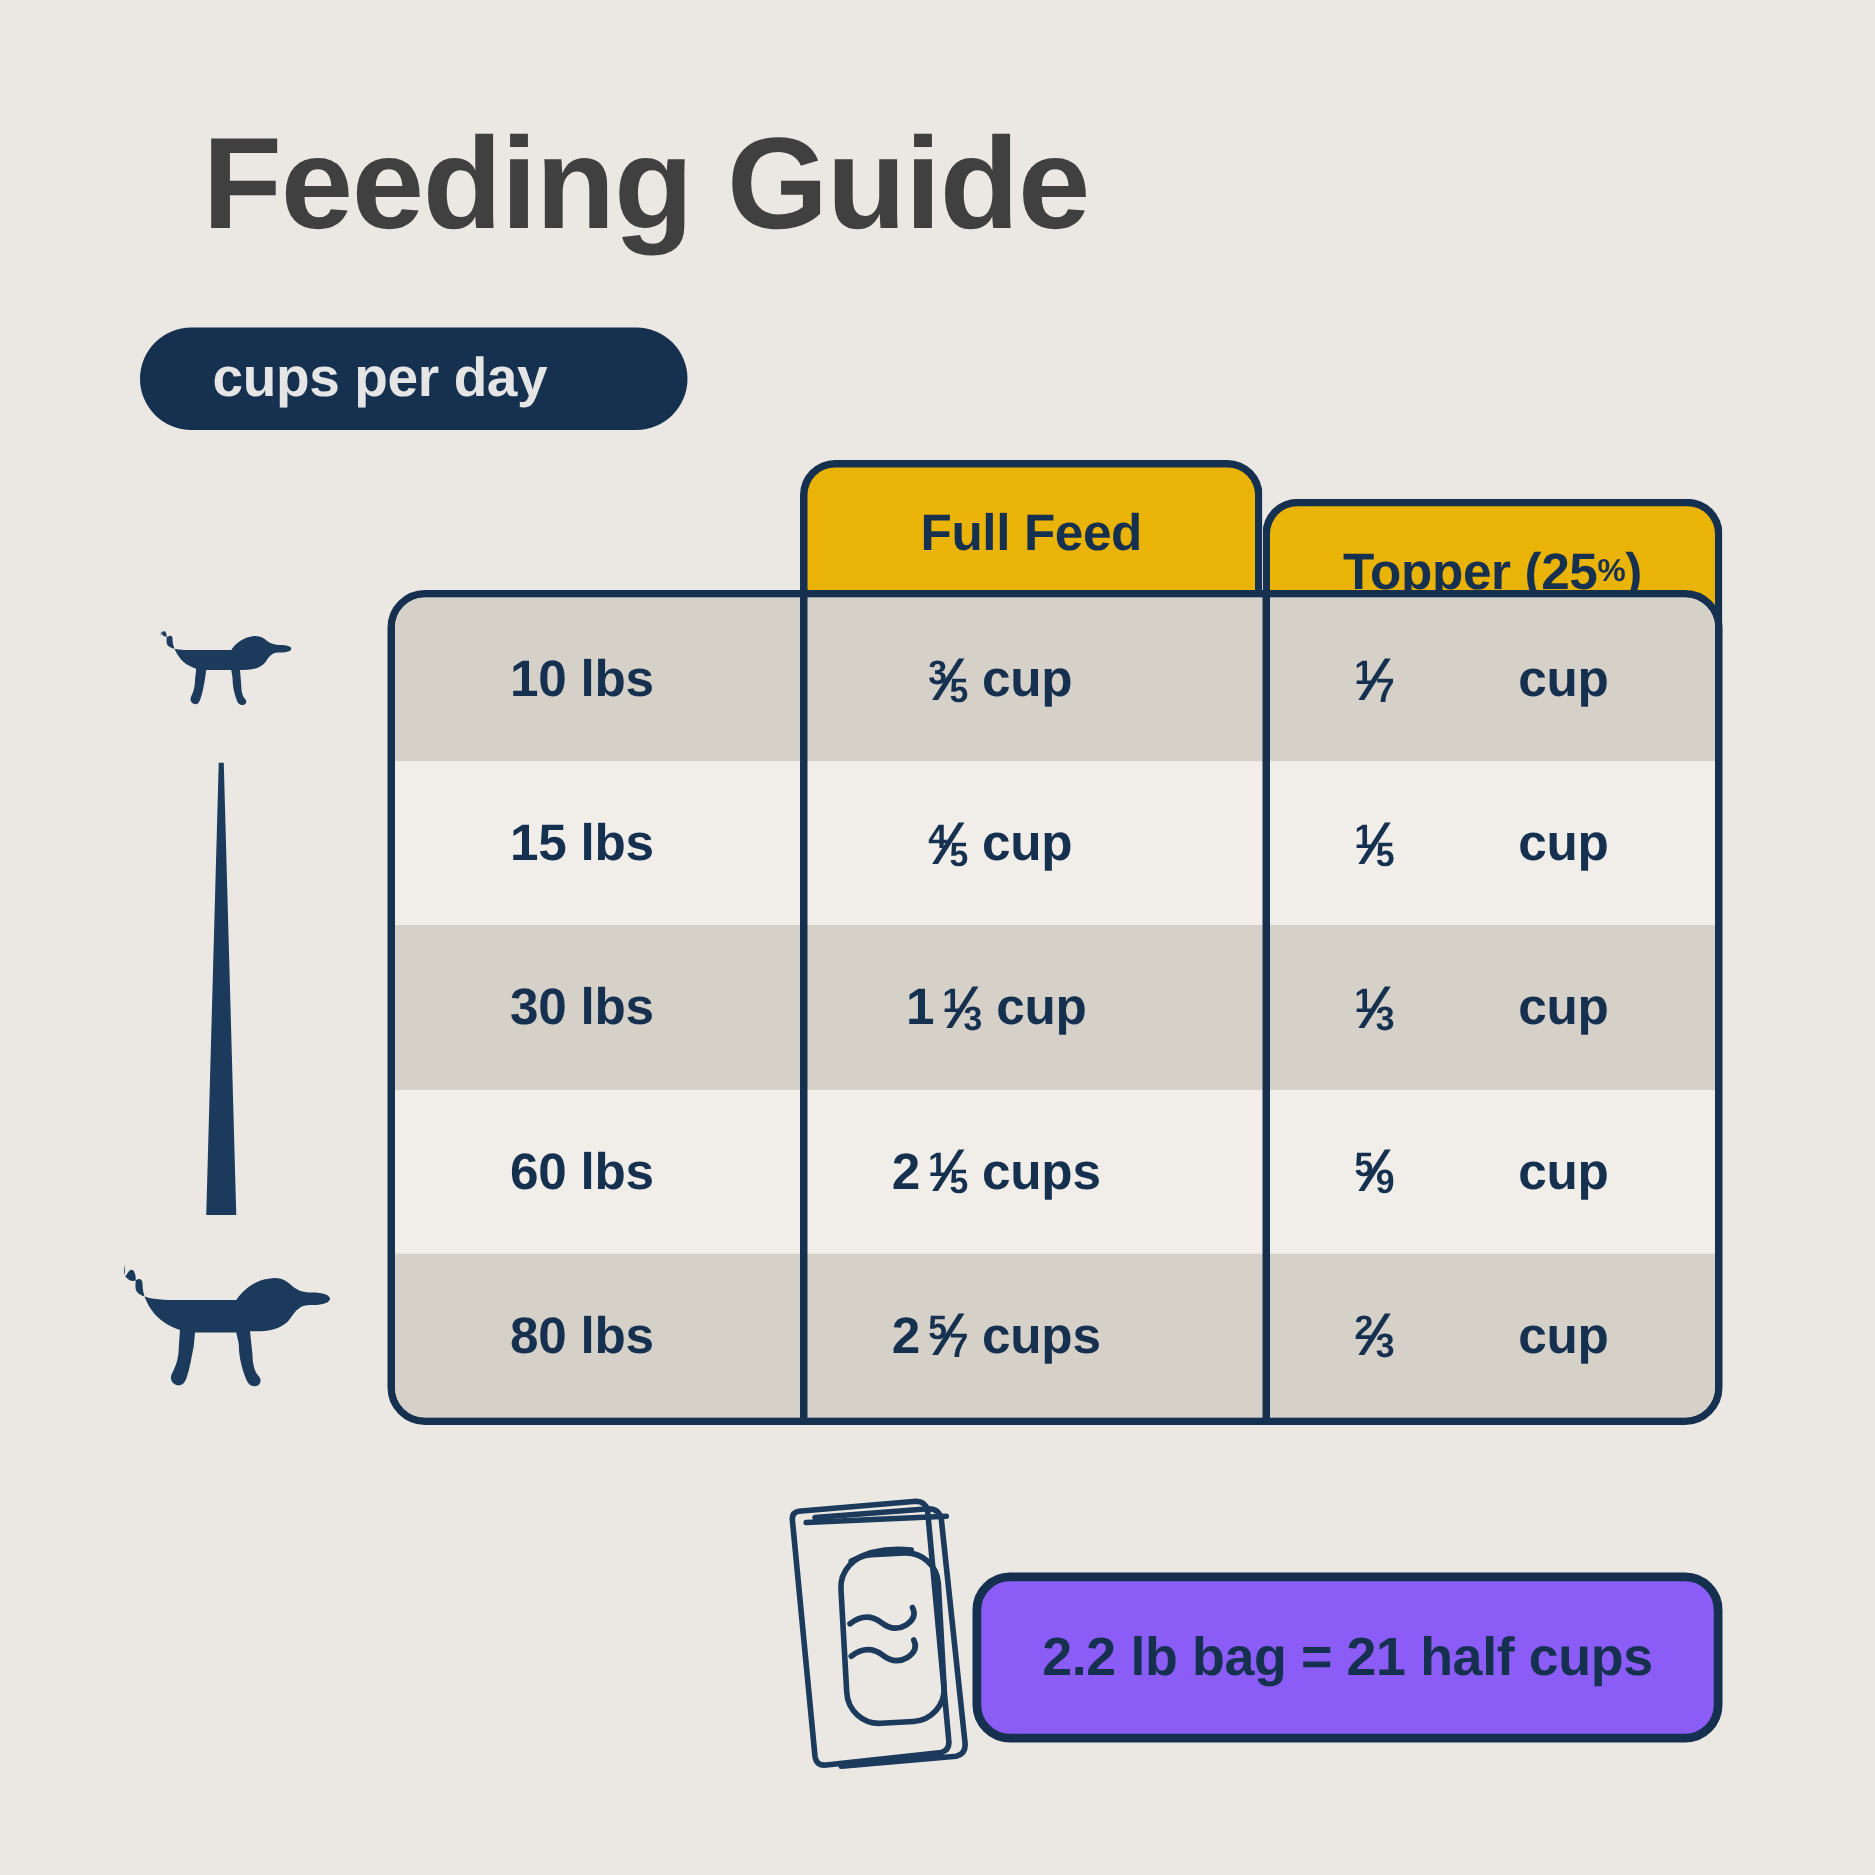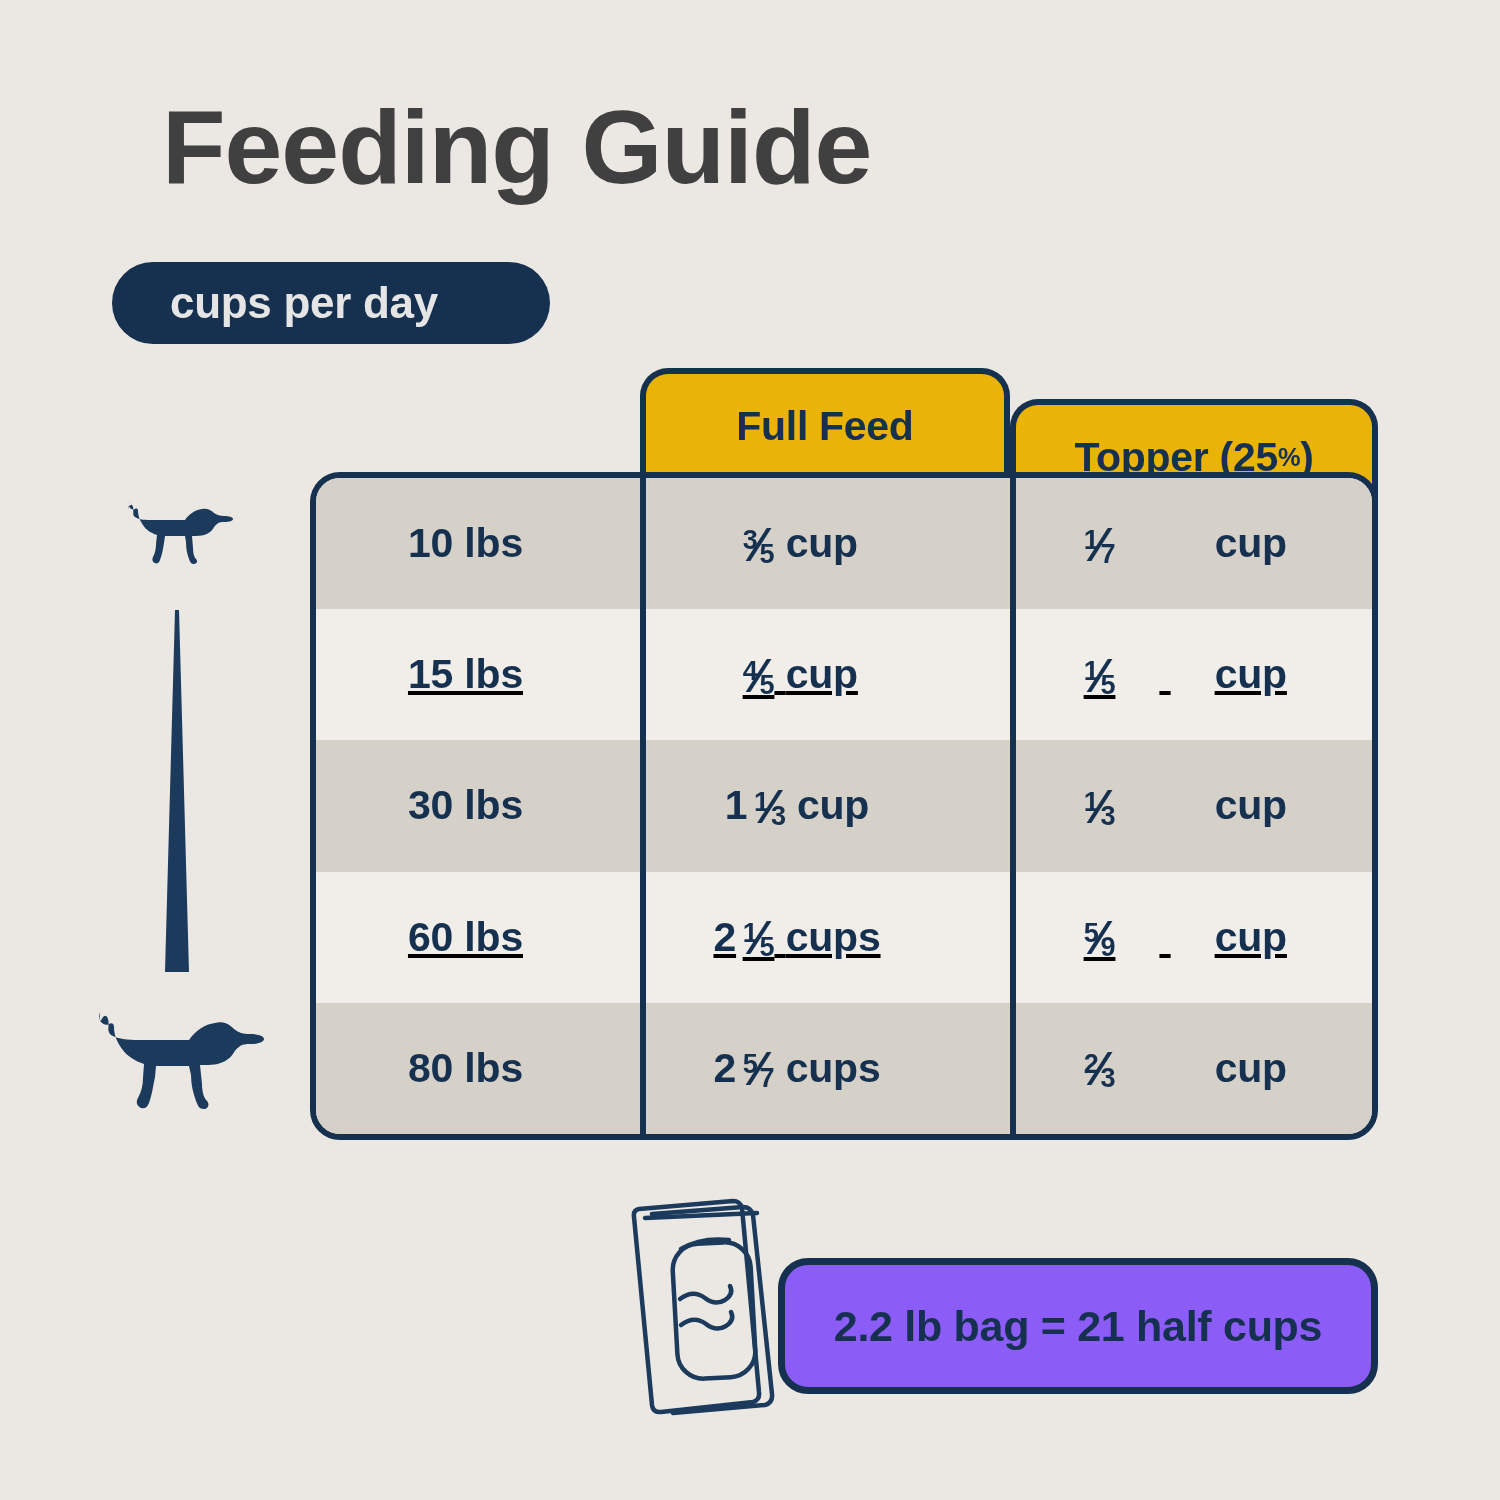--- a/index.html
+++ b/index.html
@@ -120,21 +120,21 @@
     border-radius: 30px;
     overflow: hidden;
     background: #f1eeea;
   }
   .row {
     display: flex;
     height: 131.2px;
     align-items: center;
   }
   .row.shade-dark  { background: #d5d0c8; }
-  .row.shade-light { background: #f1eeea; text-decoration: underline; }
+  .row.shade-light { background: #f1eeea; }
   .cell {
     display: flex;
     align-items: center;
     justify-content: center;
     height: 100%;
     color: #16304f;
     font-size: 41px;
     font-weight: bold;
     letter-spacing: -0.2px;
     white-space: nowrap;

